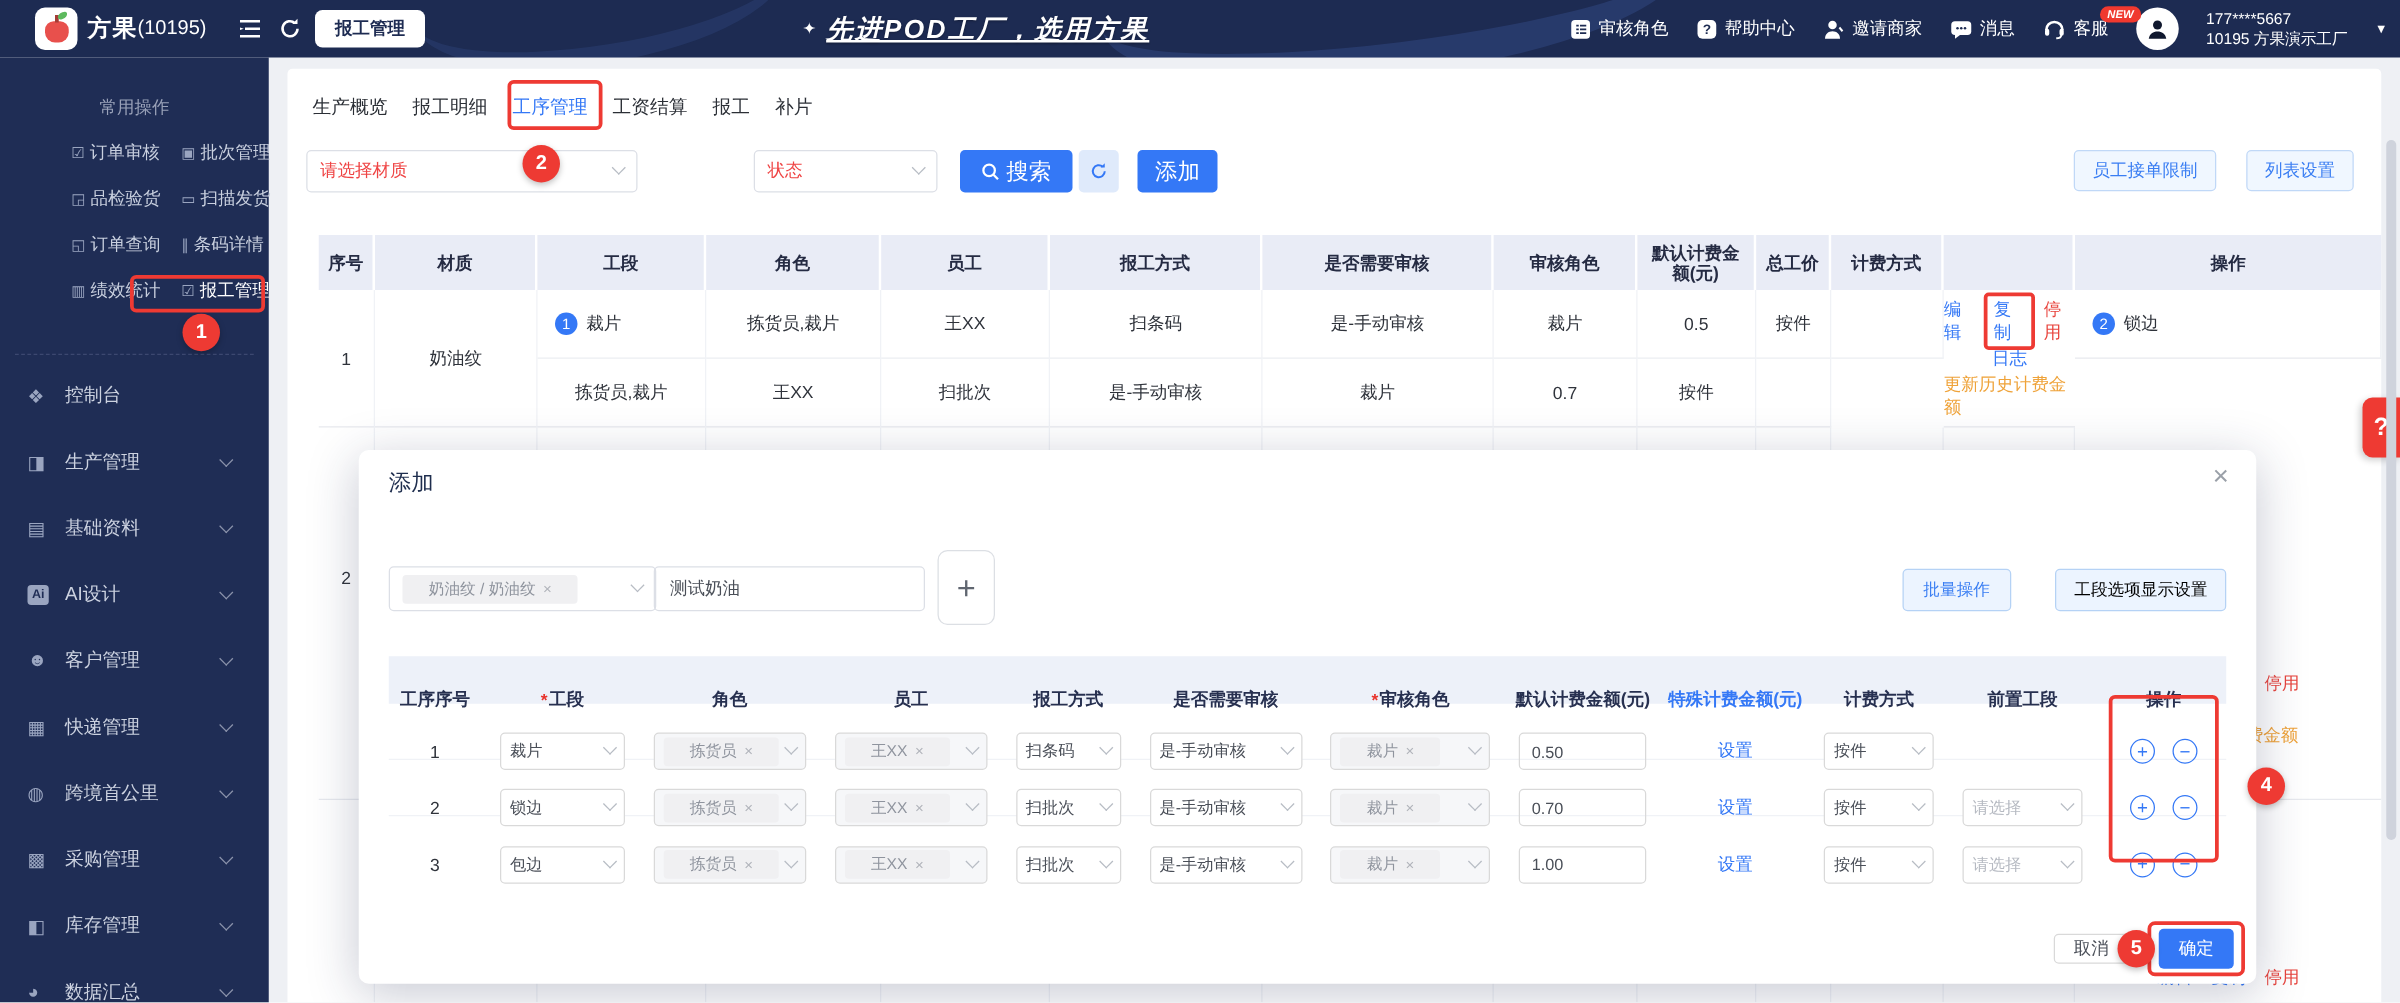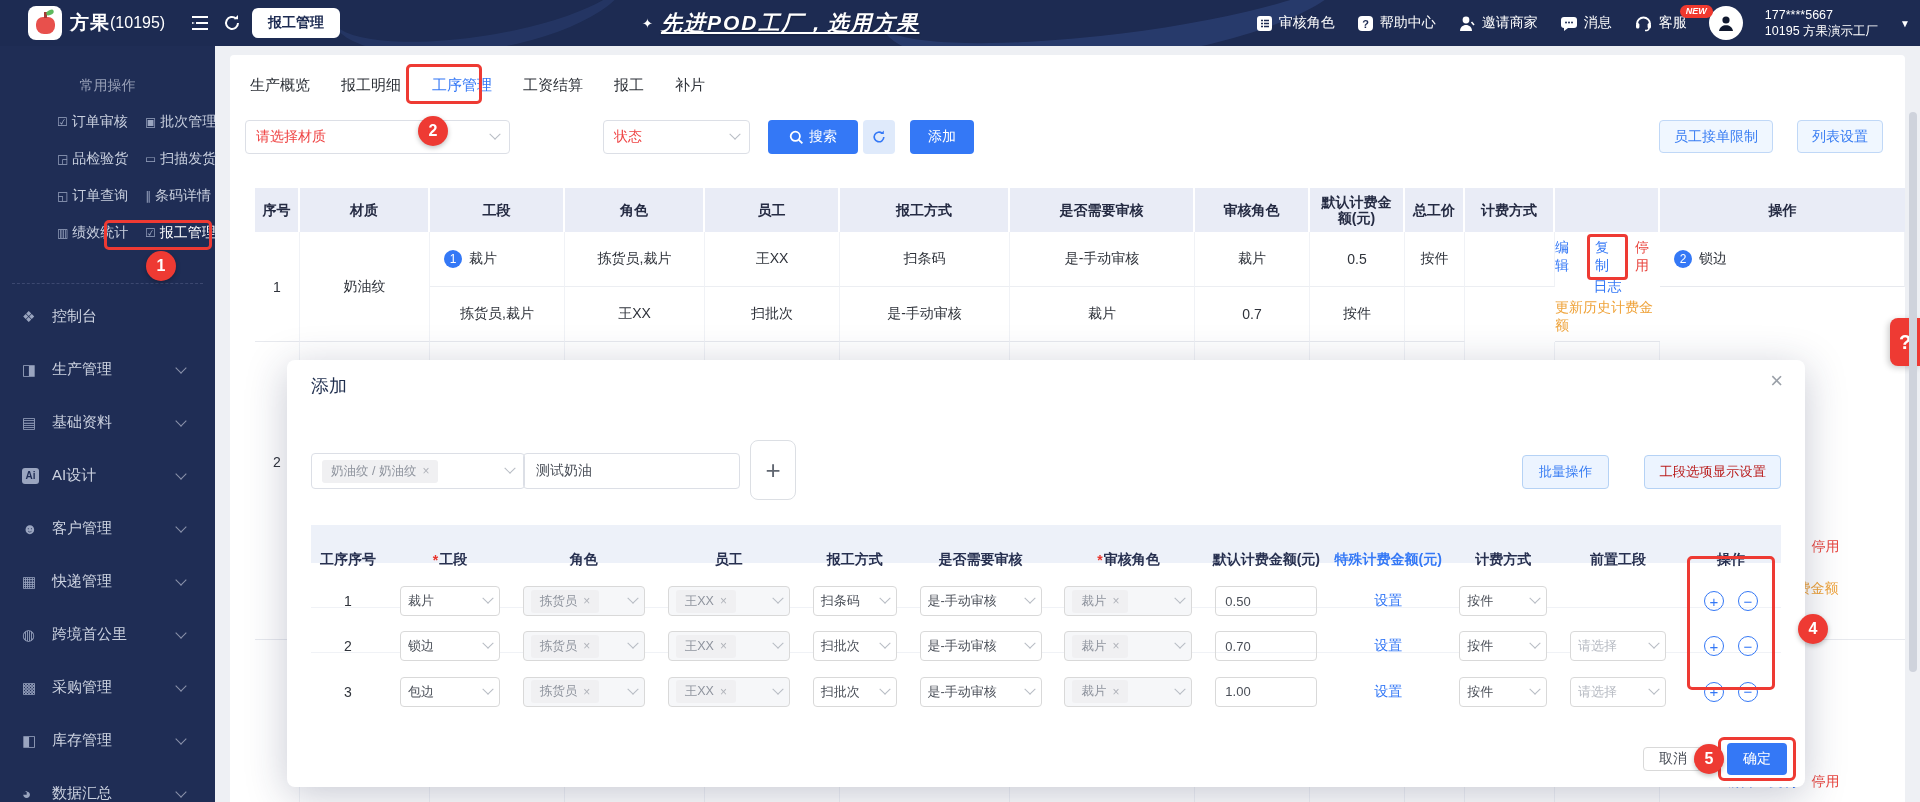--- a/index.html
+++ b/index.html
@@ -39,32 +39,32 @@
   .side-divider { position:absolute; left:12px; right:12px; top:237px; border-top:1px dashed #3c4870; }
   .menu { position:absolute; left:0; top:244px; width:215px; display:flex; flex-direction:column; }
   .m-item { height:53px; display:flex; align-items:center; padding-left:22px; color:#ccd2e0; font-size:15px; cursor:pointer; }
   .m-item .gi { width:22px; margin-right:8px; color:#9aa5c0; font-size:15px; }
   .ai-ic { width:17px; height:16px; background:#9aa5c0; border-radius:3px; color:#1f2d55; font-size:10px; font-weight:bold; display:flex; align-items:center; justify-content:center; }
   .chev-d { width:8px; height:8px; border-right:1.5px solid #8b93ab; border-bottom:1.5px solid #8b93ab; transform:rotate(45deg); margin-left:auto; margin-right:30px; margin-top:-4px; }
 
   
   .main { position:absolute; left:215px; top:46px; right:0; bottom:0; }
   .card { position:absolute; left:15px; top:9px; width:1675px; bottom:0; background:#fff; border-radius:4px 4px 0 0; }
-  .tabs { position:absolute; left:18px; top:10px; height:40px; display:flex; align-items:center; gap:27px; }
+  .tabs { position:absolute; left:18px; top:10px; height:40px; display:flex; align-items:center; gap:16px; }
   .tab { font-size:15px; color:#2b2f36; padding:4px 2px; cursor:pointer; position:relative; }
   .tab.active { color:#3478f6; }
   .tab-frame { position:absolute; left:176px; top:9px; width:76px; height:40px; border:3px solid #ee3a33; border-radius:5px; pointer-events:none; }
 
   .filters { position:absolute; left:0; top:65px; width:100%; height:34px; }
   .sel { display:flex; align-items:center; border:1px solid #dcdfe6; border-radius:4px; background:#fff; padding:0 10px; height:34px; }
   .sel .ph { color:#ef4444; font-size:14px; }
   .chev { width:8px; height:8px; border-right:1.5px solid #b7bcc4; border-bottom:1.5px solid #b7bcc4; transform:rotate(45deg) translate(-2px,-2px); margin-left:auto; flex:none; }
   .sel-material { position:absolute; left:15px; width:265px; }
   .sel-status { position:absolute; left:373px; width:147px; }
-  .btn { border:none; border-radius:4px; font-size:14px; cursor:pointer; display:flex; align-items:center; justify-content:center; }
+  .btn { border:none; border-radius:4px; font-size:18px; cursor:pointer; display:flex; align-items:center; justify-content:center; }
   .btn-search { position:absolute; left:538px; width:90px; height:34px; background:#3478f6; color:#fff; gap:5px; }
   .btn-refresh { position:absolute; left:633px; width:32px; height:34px; background:#dfeafb; }
   .btn-add { position:absolute; left:680px; width:64px; height:34px; background:#3478f6; color:#fff; }
   .btn-ghost { position:absolute; height:33px; background:#f0f7ff; border:1px solid #c0d8f7; color:#3a7ef3; border-radius:4px; font-size:14px; display:flex; align-items:center; justify-content:center; padding:0 14px; cursor:pointer; }
   .btn-limit { right:132px; top:0; }
   .btn-listset { right:22px; top:0; }
 
   
   .ptable { position:absolute; left:25px; top:133px; width:1650px; }
   .pgrid { display:grid; grid-template-columns:45px 130px 135px 140px 135px 170px 185px 115px 95px 60px 90px 105px 245px; }
@@ -90,26 +90,26 @@
   .ops2 { justify-content:flex-start; padding-top:196px; }
   .row3-grid { grid-auto-rows:162px; }
   .ops3 { justify-content:flex-start; padding-top:133px; }
   .bc.empty { border-bottom:none; }
 
   
   .modal { position:absolute; left:287px; top:360px; width:1518px; height:427px; background:#fff; border-radius:8px; box-shadow:0 8px 40px rgba(30,40,80,.25); z-index:50; }
   .modal-title { position:absolute; left:24px; top:14px; font-size:18px; color:#1f2e4e; }
   .modal-close { position:absolute; right:22px; top:8px; font-size:22px; color:#9aa0a8; cursor:pointer; }
   .m-sel1 { position:absolute; left:24px; top:93px; width:214px; height:36px; }
-  .tag { background:#f0f0f2; border-radius:3px; color:#8f949e; font-size:12.5px; padding:3px 9px; display:flex; align-items:center; gap:6px; white-space:nowrap; }
+  .tag { background:#f0f0f2; border-radius:3px; color:#8f949e; font-size:12.5px; padding:3px 21px; display:flex; align-items:center; gap:6px; white-space:nowrap; }
   .tag i { font-style:normal; color:#b0b3ba; font-size:12px; }
   .m-input { position:absolute; left:236px; top:93px; width:217px; height:36px; border:1px solid #dcdfe6; border-radius:4px; display:flex; align-items:center; padding:0 12px; color:#4a4f58; font-size:14px; }
   .m-plus { position:absolute; left:463px; top:80px; width:46px; height:60px; border:1px solid #dcdfe4; border-radius:8px; background:#fff; font-size:26px; color:#606670; display:flex; align-items:center; justify-content:center; cursor:pointer; }
   .m-batch { position:absolute; right:196px; top:95px; height:34px; background:#ecf4ff; border:1px solid #b5d2f5; color:#3a7ef3; border-radius:4px; display:flex; align-items:center; padding:0 16px; cursor:pointer; }
-  .m-dispset { position:absolute; right:24px; top:95px; height:34px; background:#ecf4ff; border:1px solid #b5d2f5; color:#b91c1c; border-radius:4px; display:flex; align-items:center; padding:0 14px; cursor:pointer; }
+  .m-dispset { position:absolute; right:24px; top:95px; height:34px; background:#ecf4ff; border:1px solid #b5d2f5; color:#000000; border-radius:4px; display:flex; align-items:center; padding:0 14px; cursor:pointer; }
   .mtable { position:absolute; left:24px; right:24px; top:165px; }
   .mrow { display:flex; justify-content:space-between; align-items:center; padding:0 8px; }
   .mhead { background:#edf1f9; height:38px; font-weight:bold; font-size:14px; color:#273050; }
   .mbody { height:45px; border-bottom:1px solid #f0f2f6; }
   .mc { display:flex; align-items:center; justify-content:center; text-align:center; flex:none; white-space:nowrap;margin-top:32px; }
   .c-no{width:58px} .c-stage{width:100px} .c-role{width:122px} .c-emp{width:122px} .c-method{width:84px} .c-review{width:122px} .c-rrole{width:128px} .c-fee{width:102px} .c-special{width:96px} .c-pay{width:88px} .c-pre{width:96px} .c-opsm{width:84px}
   .req { color:#e8332c; margin-right:1px; }
   .hl-blue { color:#3478f6; }
   .msel { width:100%; height:30px; border:1px solid #d9d9d9; border-radius:4px; background:#fff; display:flex; align-items:center; padding:0 7px; font-size:13px; color:#4a4f58; }
   .msel.gray { background:#f6f7f9; }

